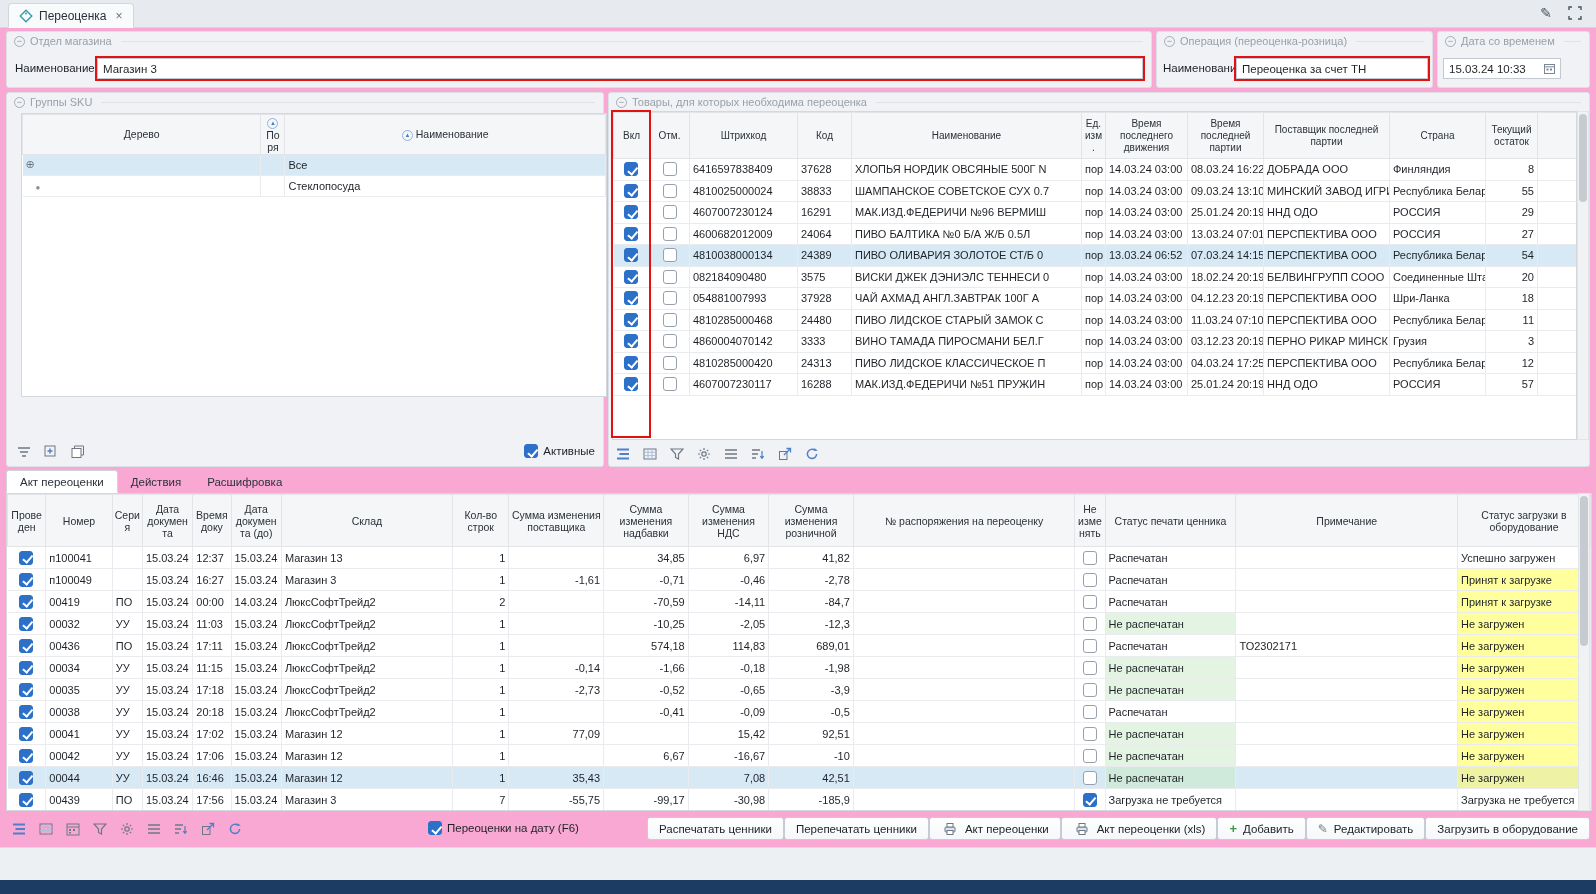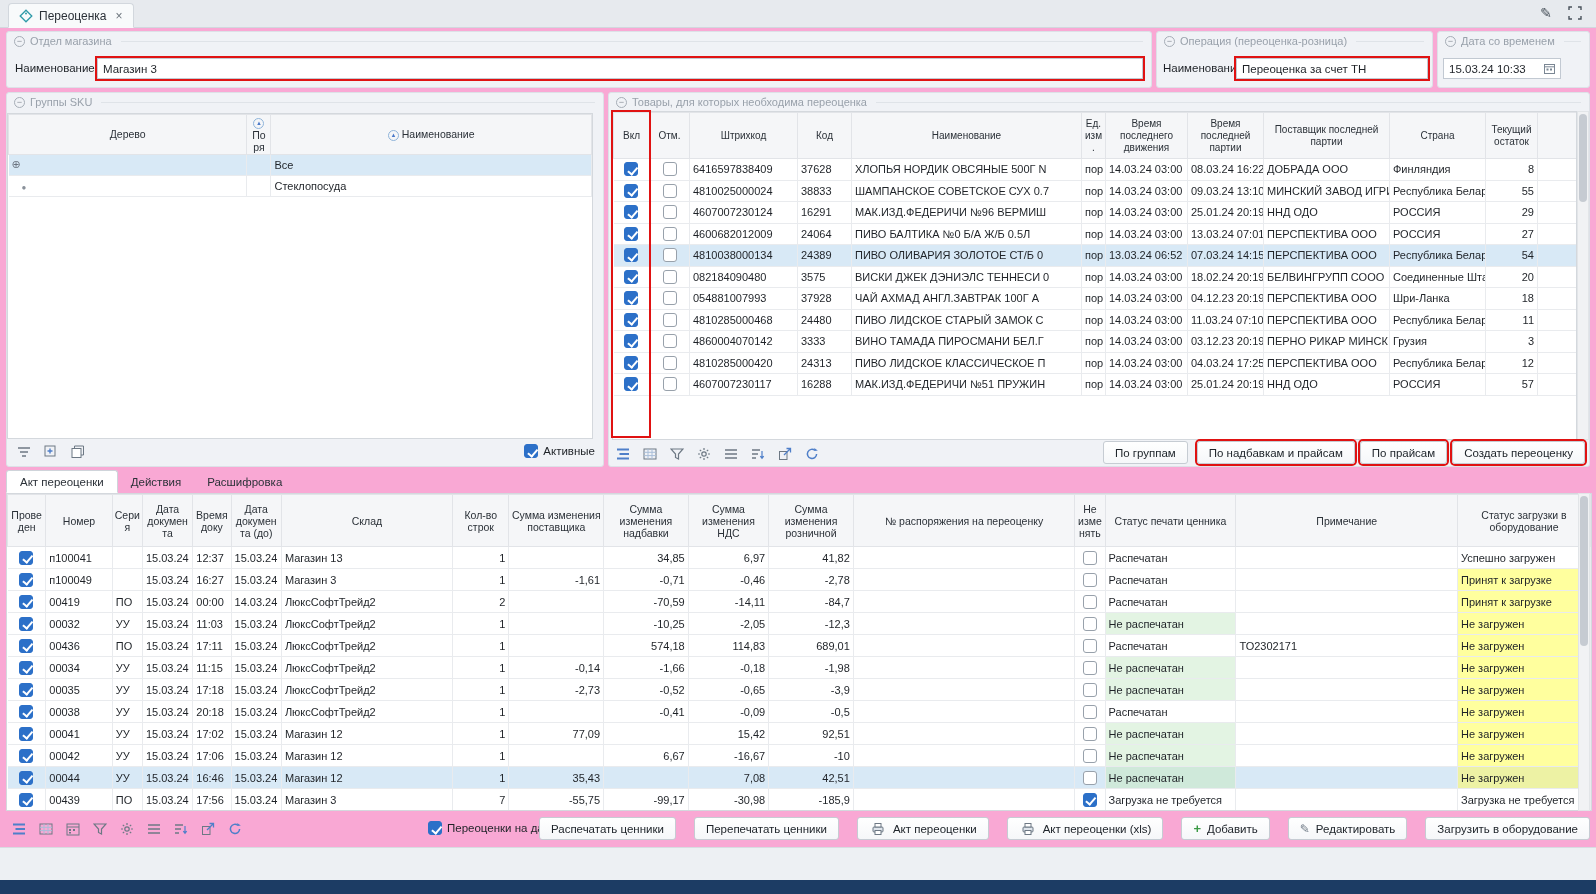--- a/index.html
+++ b/index.html
@@ -139,21 +139,21 @@
         </svg>
     </div>
   </div>
 
   <div class="group" id="g-sku">
     <div class="gtitle">
       <span class="ccirc">−</span>
       <span>Группы SKU</span>
       <span class="line"></span>
     </div>
-    <div class="gridwrap" style="left:0;top:20px;width:586px;height:326px">
+    <div class="gridwrap" style="left:14px;top:20px;width:586px;height:284px">
       <table class="grid" id="sku-table">
           <colgroup>
             <col style="width: 238px;">
             <col style="width: 24px;">
             <col style="width: 320px;">
           </colgroup>
           <thead>
             <tr>
               <th>Дерево</th>
               <th><span class="sortic">▲</span><div>По ря</div></th>
@@ -441,28 +441,20 @@
           </svg>
         </span>
       <span class="ticon">
           <svg width="14" height="14" viewBox="0 0 14 14">
             <path d="M11.6 7A4.6 4.6 0 1 1 10 3.4" fill="none" stroke="#4f7fc9" stroke-width="1.5"></path>
             <path d="M9.2 1l.6 3 3-.6z" fill="#4f7fc9"></path>
           </svg>
         </span>
     </div>
 
-    <div style="position:absolute;right:4px;top:348px;display:flex;gap:9px;align-items:center">
-      <button class="btn">По группам</button>
-      <div style="display:flex;gap:5px">
-        <button class="btn redo">По надбавкам и прайсам</button>
-        <button class="btn redo">По прайсам</button>
-        <button class="btn redo">Создать переоценку</button>
-      </div>
-    </div>
   </div>
 
   <div class="btabs">
     <div class="btab active">Акт переоценки</div>
     <div class="btab">Действия</div>
     <div class="btab">Расшифровка</div>
   </div>
 
   <div class="gridwrap" style="left:6px;top:493px;width:1586px;height:318px">
     <table class="grid" id="acts-table">
@@ -797,21 +789,21 @@
           <path d="M9.2 1l.6 3 3-.6z" fill="#4f7fc9"></path>
         </svg>
       </span>
   </div>
 
   <div class="cbrow" style="position:absolute;left:428px;top:821px">
     <span class="cb on"></span>
     <span>Переоценки на дату (F6)</span>
   </div>
 
-  <div style="position:absolute;right:6px;top:817px;display:flex;gap:18px">
+  <div style="position:absolute;right:6px;top:817px;display:flex;gap:0">
     <button class="btn">Распечатать ценники</button>
     <button class="btn">Перепечатать ценники</button>
     <button class="btn">
       <span class="ticon">
           <svg width="14" height="14" viewBox="0 0 14 14">
             <rect x="2" y="5" width="10" height="5" rx="1" fill="#dfe5ec" stroke="#6d7884"></rect>
             <rect x="4" y="1.5" width="6" height="3.5" fill="#fff" stroke="#6d7884"></rect>
             <rect x="4" y="8.5" width="6" height="4" fill="#fff" stroke="#6d7884"></rect>
           </svg>
         </span>

